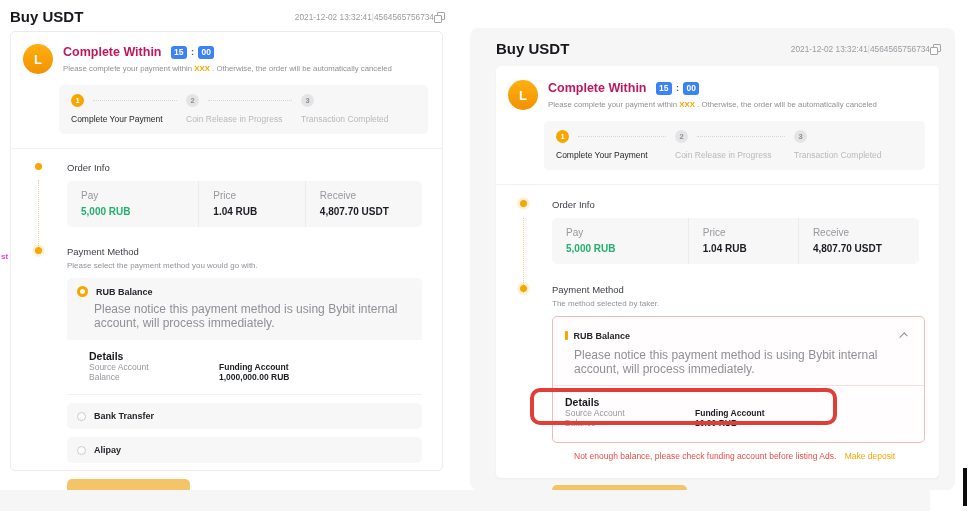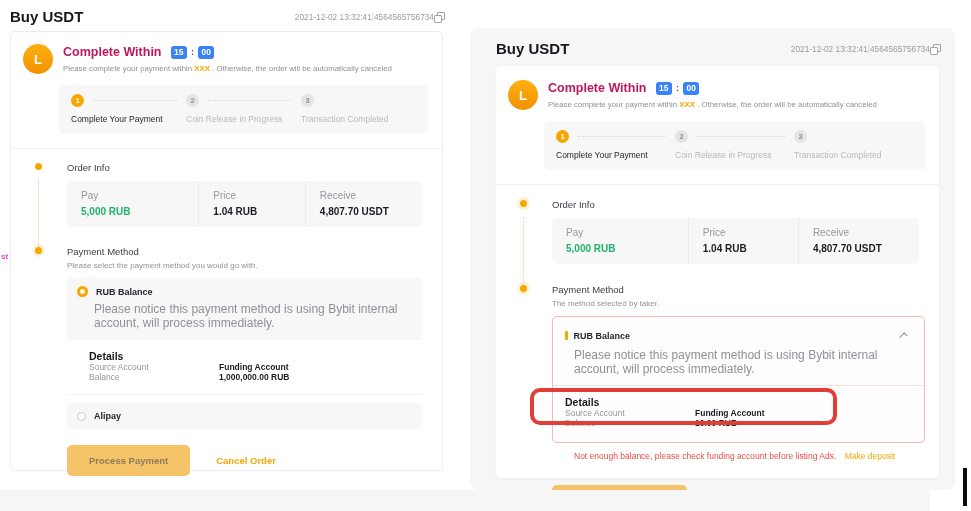--- a/index.html
+++ b/index.html
@@ -209,20 +209,26 @@
               <div class="dt-row">
                 <span class="dt-label">Balance</span>
                 <span class="dt-value">1,000,000.00 RUB</span>
               </div>
             </div>
           </div>
 
           <div class="method-alt">
             <div class="mrow">
               <span class="radio"></span>
+              <span class="mlabel">Bank Transfer</span>
+            </div>
+          </div>
+          <div class="method-alt">
+            <div class="mrow">
+              <span class="radio"></span>
               <span class="mlabel">Alipay</span>
             </div>
           </div>
 
           <div class="btn-row">
             <button class="btn">Process Payment</button>
             <span class="link">Cancel Order</span>
           </div>
         </div>
       </div>

